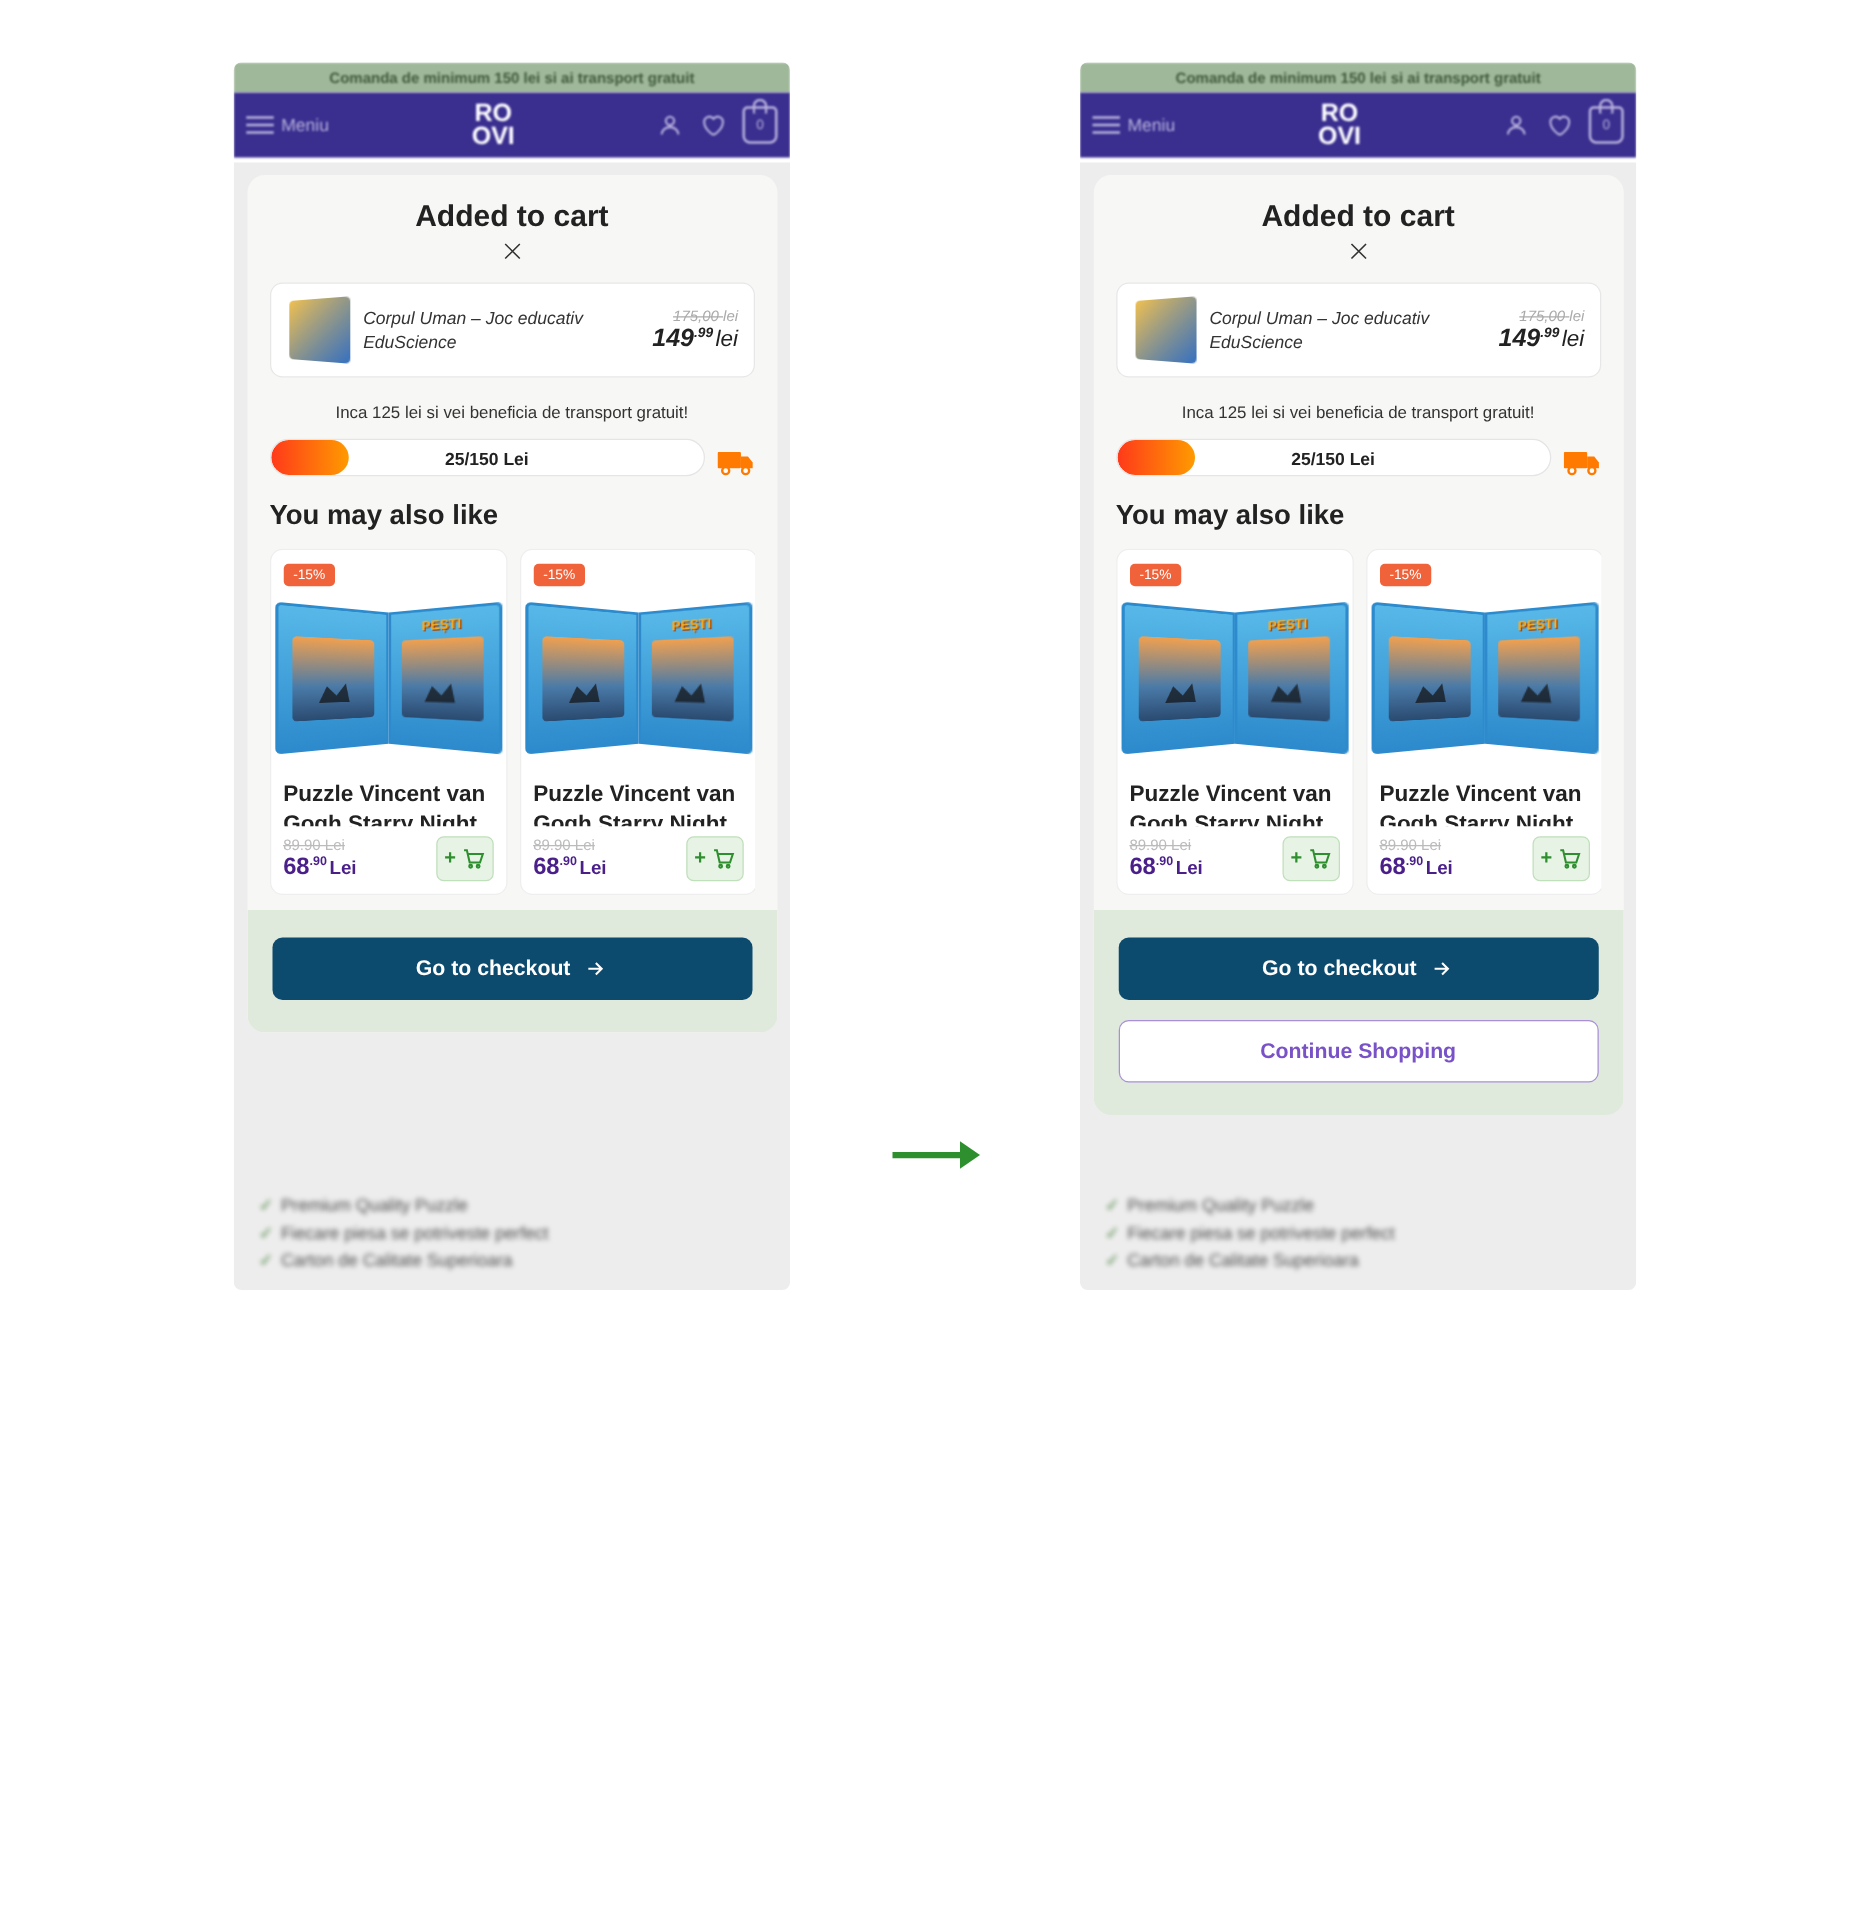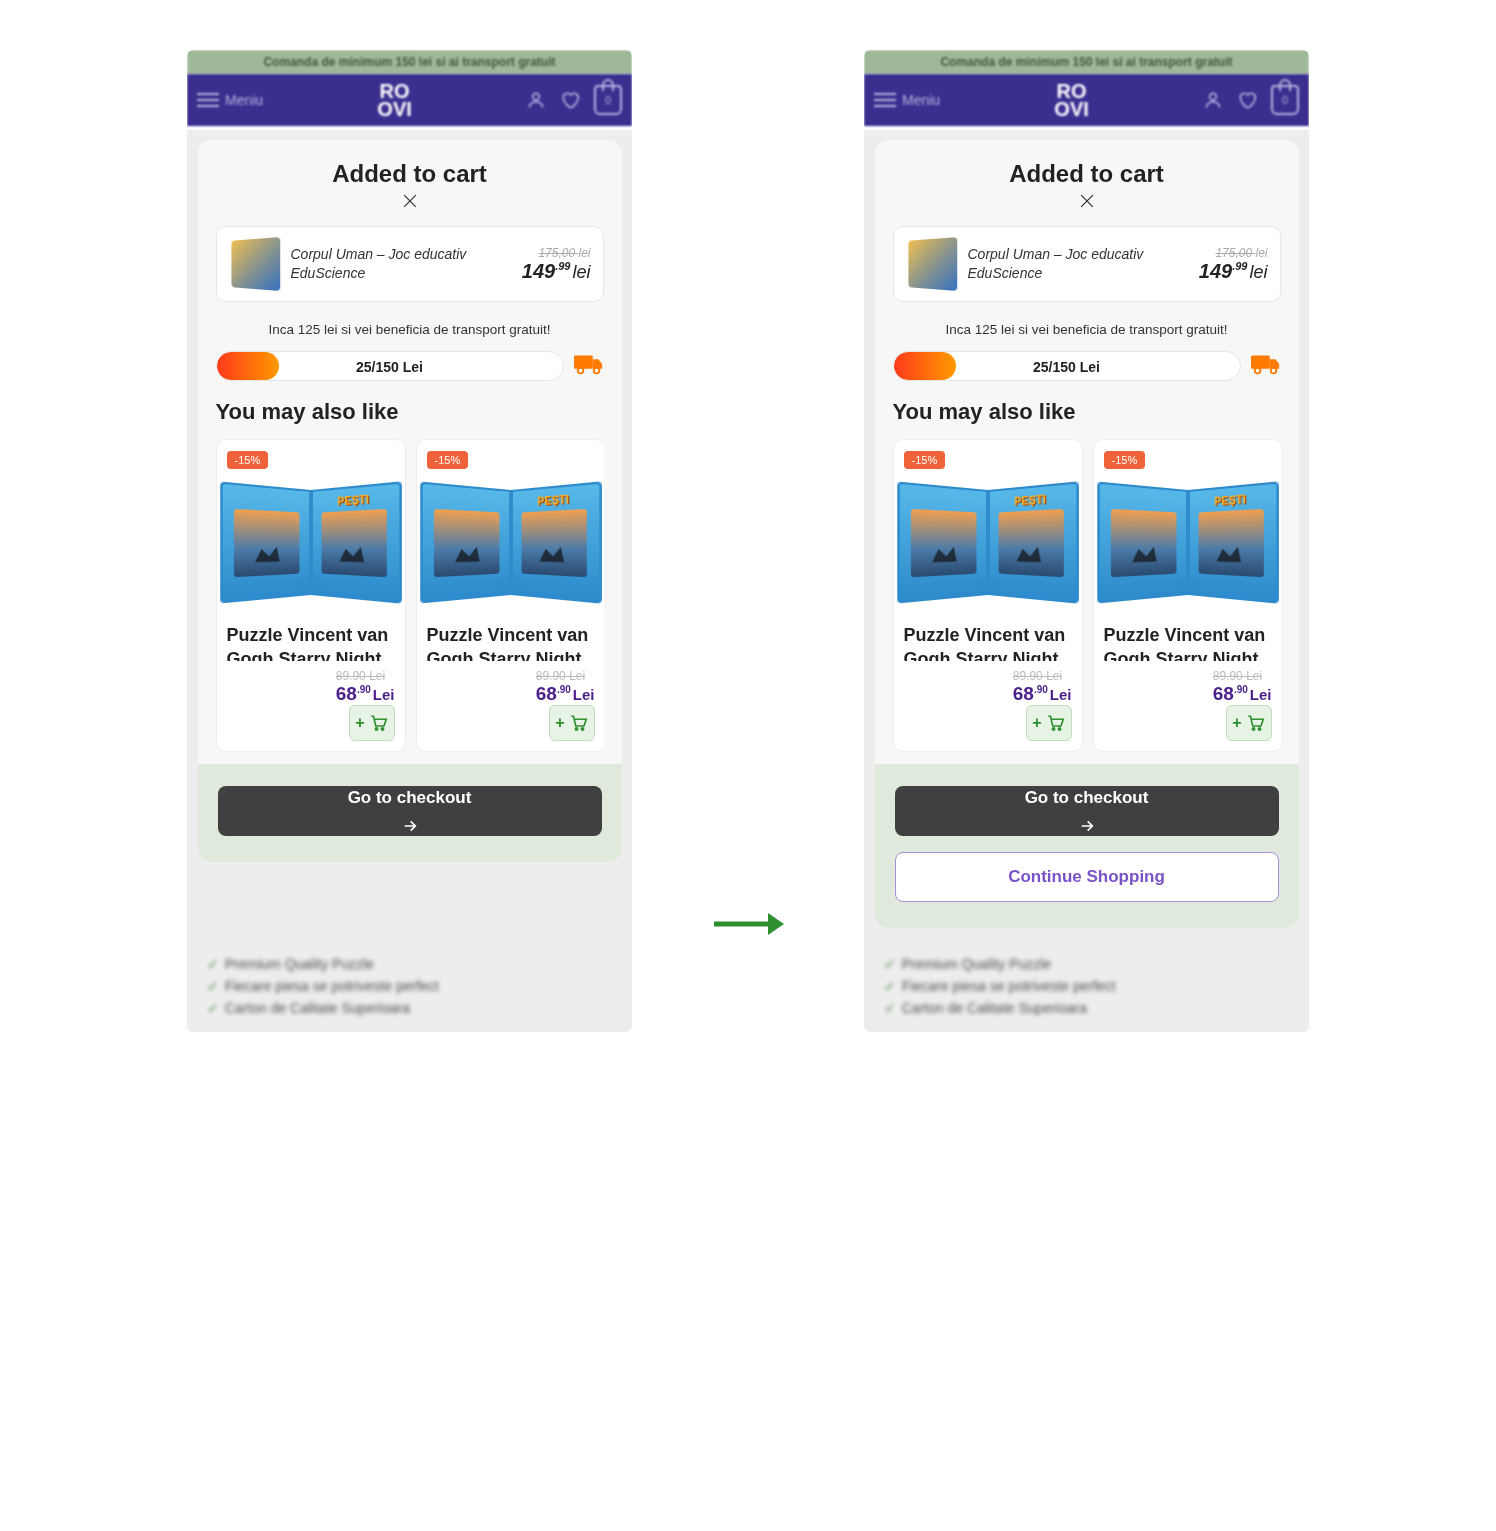--- a/index.html
+++ b/index.html
@@ -181,21 +181,21 @@
 
   .shipping-block { padding: 20px 18px 12px; }
   .shipping-text {
     font-size: 13.5px;
     text-align: center;
     color: #333;
     margin-bottom: 14px;
   }
   .progress-row {
     display: flex;
-    align-items: flex-start;
+    align-items: flex-end;
     gap: 10px;
   }
   .progress {
     flex: 1;
     height: 30px;
     background: #fff;
     border: 1px solid #e5e5e5;
     border-radius: 16px;
     position: relative;
     overflow: hidden;
@@ -297,21 +297,20 @@
     color: #222;
     line-height: 1.35;
     height: 38px;
     overflow: hidden;
   }
   .yml-footer {
     display: flex;
     justify-content: space-between;
     align-items: flex-end;
     margin-top: 8px;
-    flex-direction: column;
   }
   .yml-old { font-size: 12px; color: #bbb; text-decoration: line-through; }
   .yml-price { font-size: 19px; font-weight: 800; color: #4a1f8a; }
   .yml-price .dec { font-size: 10px; vertical-align: super; }
   .yml-price .cur { font-size: 15px; font-weight: 700; margin-left:2px;}
   .add-cart-btn {
     width: 46px;
     height: 36px;
     background: #e7f3e5;
     border: 1px solid #bfe0ba;
@@ -335,21 +334,21 @@
     height: 50px;
     border-radius: 8px;
     font-size: 17px;
     font-weight: 700;
     display: flex;
     align-items: center;
     justify-content: center;
     gap: 10px;
     cursor: pointer;
   }
-  .btn-primary { background: #404040; color: #fff; flex-direction: column; }
+  .btn-primary { background: #0c4a6e; color: #fff; }
   .btn-secondary { background: #fff; color: #7a52c7; border: 1.5px solid #a98fd8; font-weight: 600; }
 
   .arrow-between {
     display: flex;
     align-items: center;
     margin-top: 860px;
     align-self: flex-start;
   }
 
   svg { display: block; }

